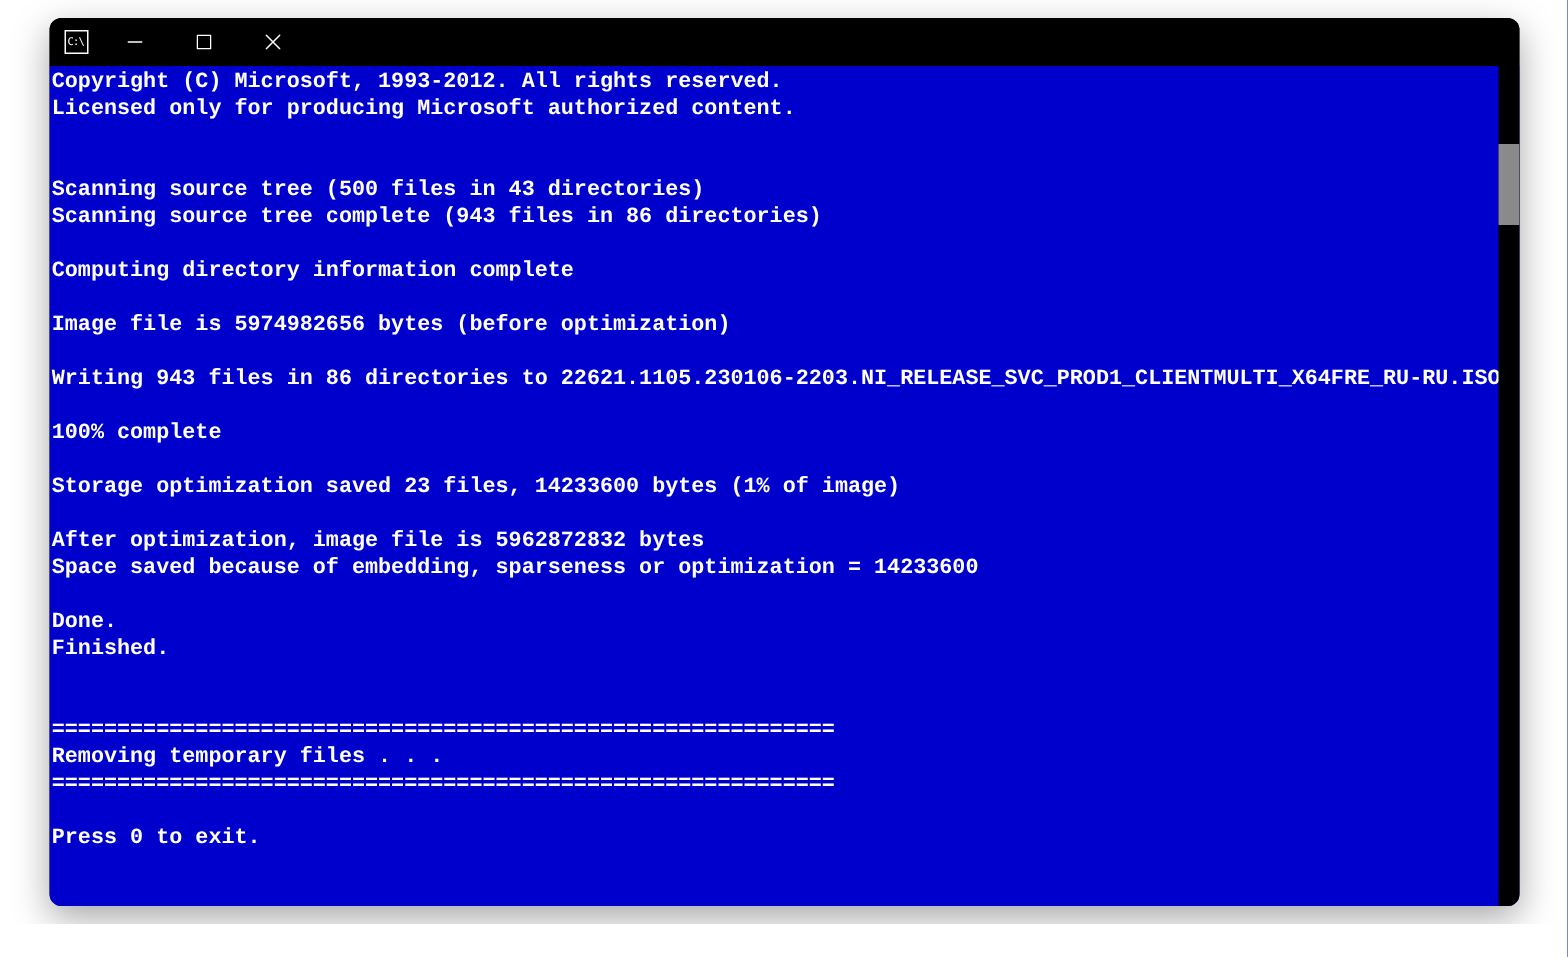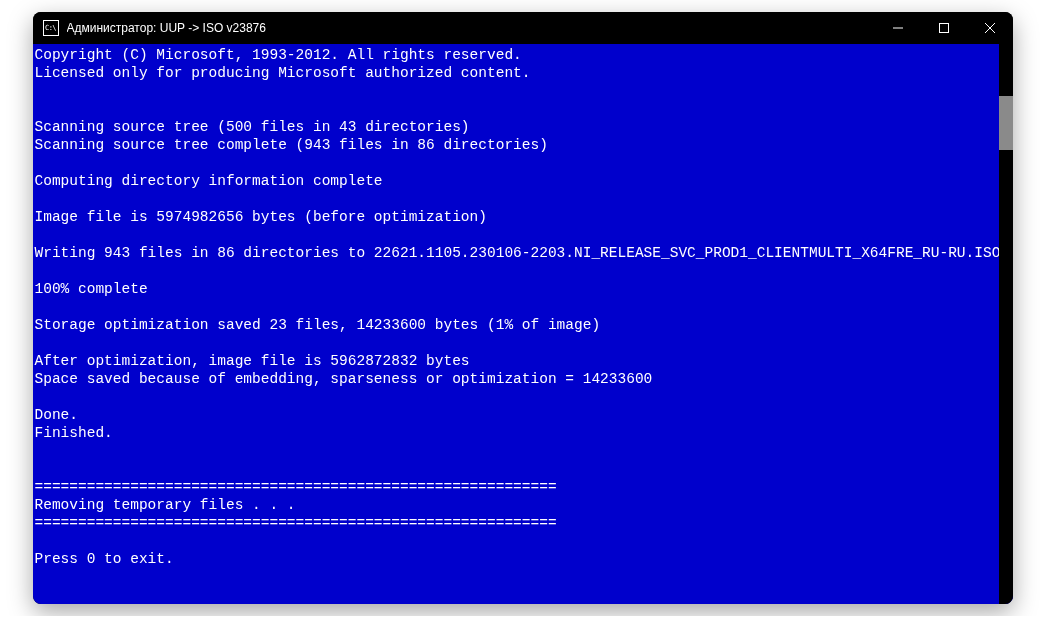--- a/index.html
+++ b/index.html
@@ -79,20 +79,21 @@
       flex: 1;
       background: #0000cc;
       color: #ffffff;
       font-family: Consolas, 'Courier New', monospace;
       font-size: 14.5px;
       line-height: 18px;
       padding: 2px 0 4px 2px;
       overflow: hidden;
       position: relative;
       white-space: pre;
+      font-weight: bold;
     }
     .scrollbar-track {
       position: absolute;
       right: 0;
       top: 32px;
       bottom: 0;
       width: 14px;
       background: #000000;
     }
     .scrollbar-thumb {
@@ -107,23 +108,20 @@
     .line {
       display: block;
     }
   </style>
 </head>
 <body>
 
 <div class="window">
   <div class="titlebar">
     <div class="titlebar-icon">C:\</div>
-    <div class="title-text">
-      <span class="title-prefix">Администратор:  </span><span>UUP -&gt; ISO v23876</span>
-    </div>
     <div class="window-controls">
       <div class="win-btn">
         <svg viewBox="0 0 10 10">
             <line x1="0" y1="5" x2="10" y2="5" stroke="#ffffff" stroke-width="1"></line>
           </svg>
       </div>
       <div class="win-btn">
         <svg viewBox="0 0 10 10">
             <rect x="0.5" y="0.5" width="9" height="9" fill="none" stroke="#ffffff" stroke-width="1"></rect>
           </svg>

